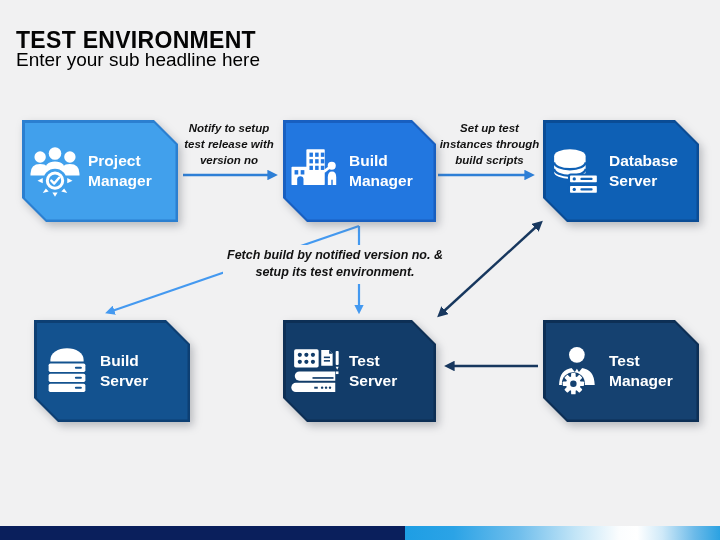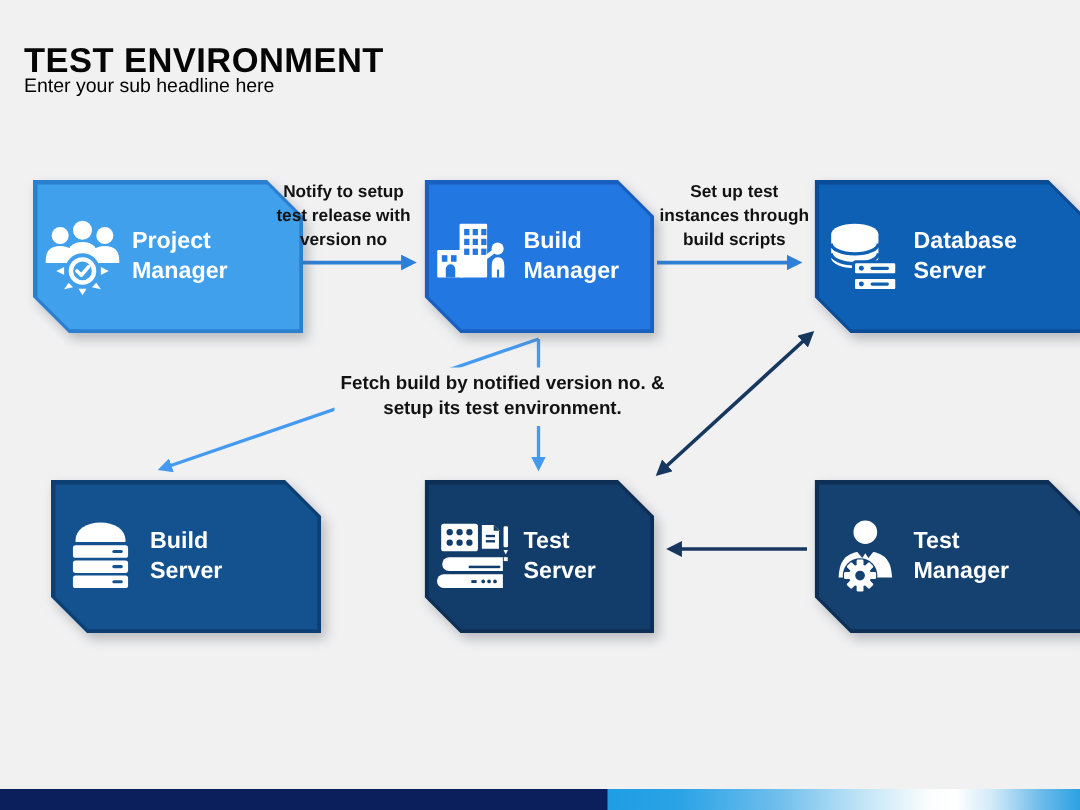--- a/index.html
+++ b/index.html
@@ -11,44 +11,44 @@
     overflow:hidden;
     font-family:"Liberation Sans", sans-serif;
   }
   
   .title{
     position:absolute;left:16px;top:12px;
     font-size:23px;font-weight:700;color:#050505;letter-spacing:.3px;
   }
   .subtitle{
     position:absolute;left:16px;top:49px;
-    font-size:13px;font-weight:400;color:#000;
+    font-size:19px;font-weight:400;color:#000;
   }
   
   .arrows{position:absolute;left:0;top:0;width:720px;height:540px;z-index:1;}
   .arrow-blue{stroke:var(--c-arrow-blue,#2E7FD6);stroke-width:2.5;}
   .arrow-light{stroke:var(--c-arrow-light,#4499F0);stroke-width:2.2;}
   .arrow-dark{stroke:var(--c-arrow-dark,#17375E);stroke-width:2.4;}
   
   .flow-label{
     position:absolute;z-index:3;
-    font-weight:600;
+    font-style:italic;font-weight:600;
     font-size:11.5px;line-height:1.38;color:#121212;
     text-align:center;
   }
   .fl-notify{left:178px;top:121px;width:102px;}
   .fl-setup{left:439px;top:121px;width:101px;}
   .fl-fetch{left:223px;top:245px;width:216px;font-size:12.5px;background:var(--c-bg,#F1F1F2);padding:2px 4px;}
   .fl-test{left:451px;top:333px;width:78px;}
   
   .node-wrap{position:absolute;z-index:2;filter:drop-shadow(3px 4px 4px rgba(90,95,105,.38));}
   .nw-pm{left:22px;top:120px;}  .nw-bm{left:283px;top:120px;border-radius:31px;} .nw-db{left:543px;top:120px;}
   .nw-bs{left:22px;top:320px;padding-left:12px;}  .nw-ts{left:283px;top:320px;} .nw-tm{left:543px;top:320px;border-radius:11px;}
   .node{
-    position:relative;width:180px;height:102px;
+    position:relative;width:156px;height:102px;
     background:var(--border,#0E3054);
     clip-path:polygon(0 0, calc(100% - 24px) 0, 100% 24px, 100% 100%, 24px 100%, 0 calc(100% - 24px));
   }
   .node.narrow{width:153px;}
   .node-fill{
     position:absolute;inset:2.5px;
     background:var(--fill,#123C69);
     clip-path:polygon(0 0, calc(100% - 22px) 0, 100% 22px, 100% 100%, 22px 100%, 0 calc(100% - 22px));
   }
   .node-inner{

